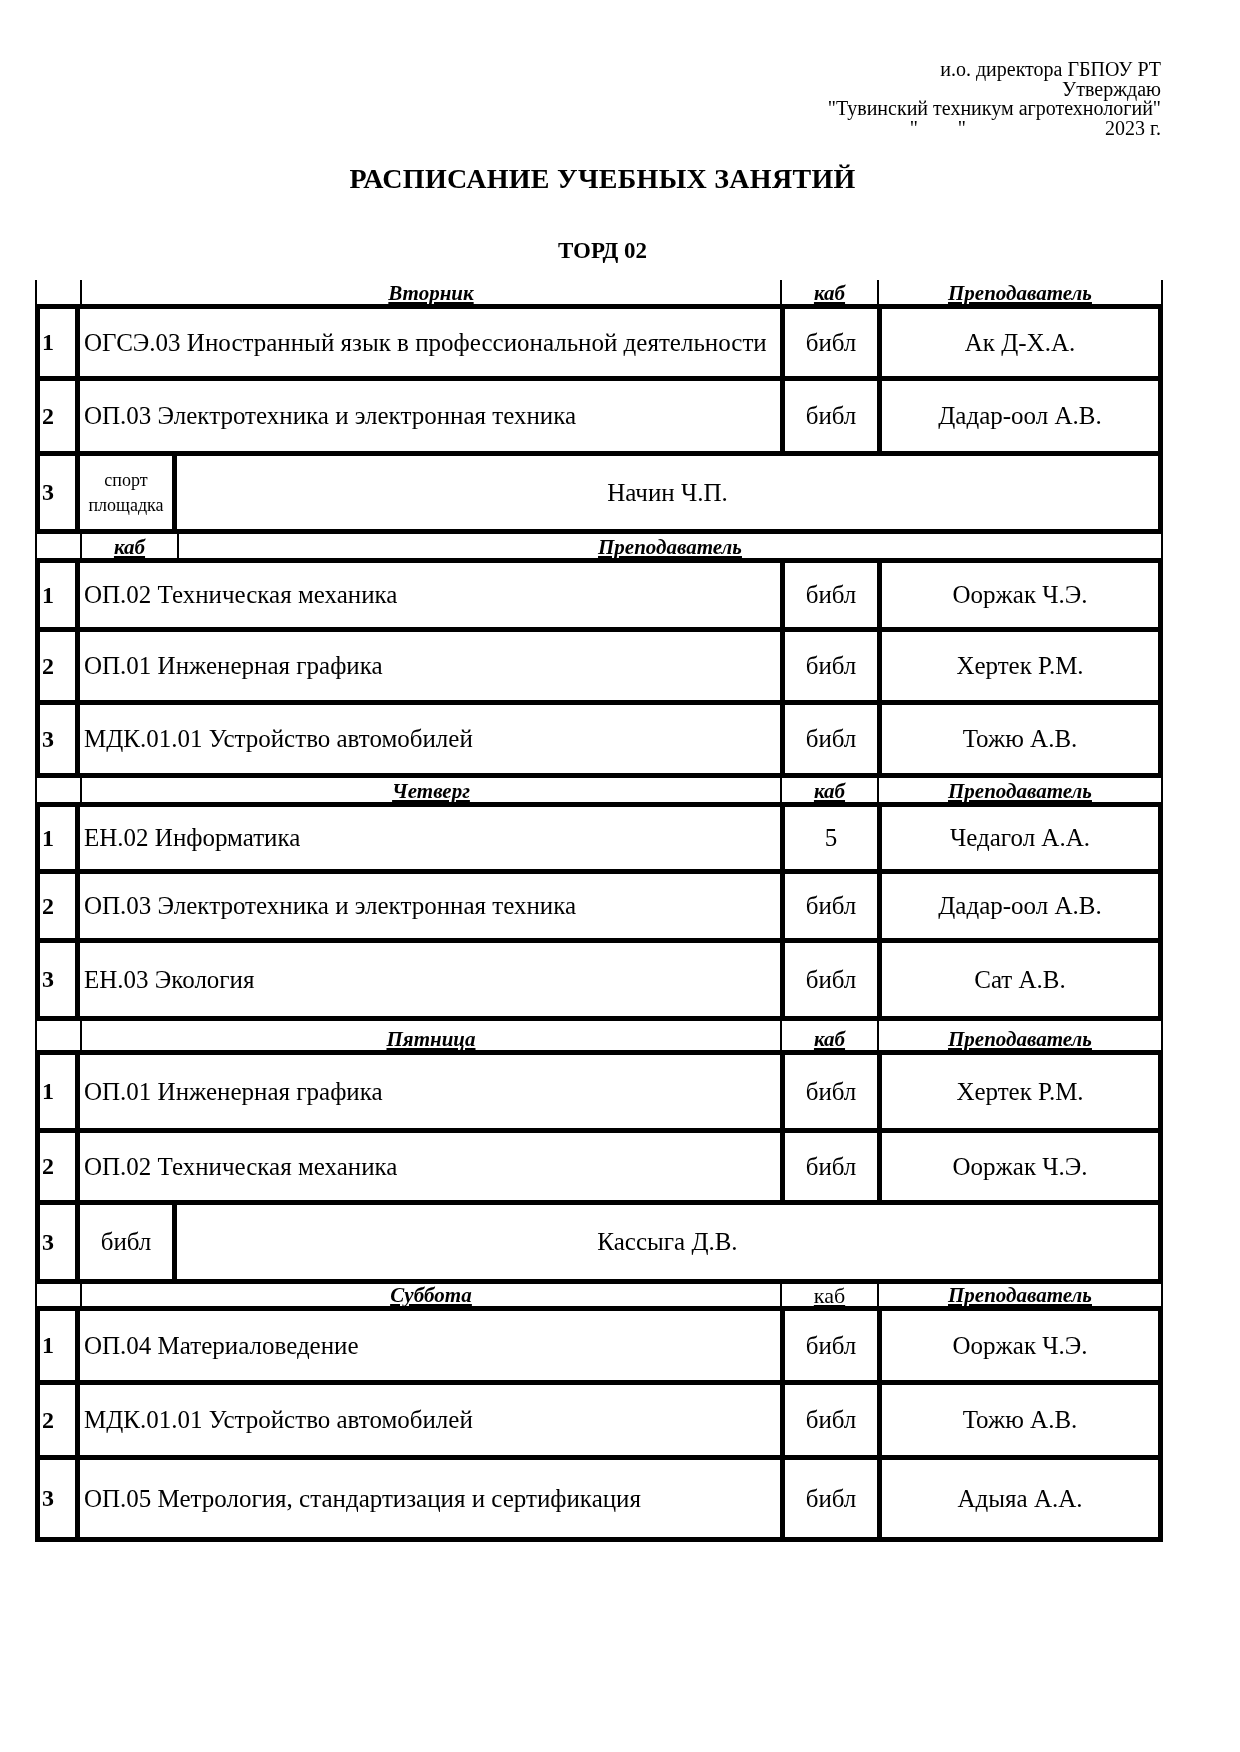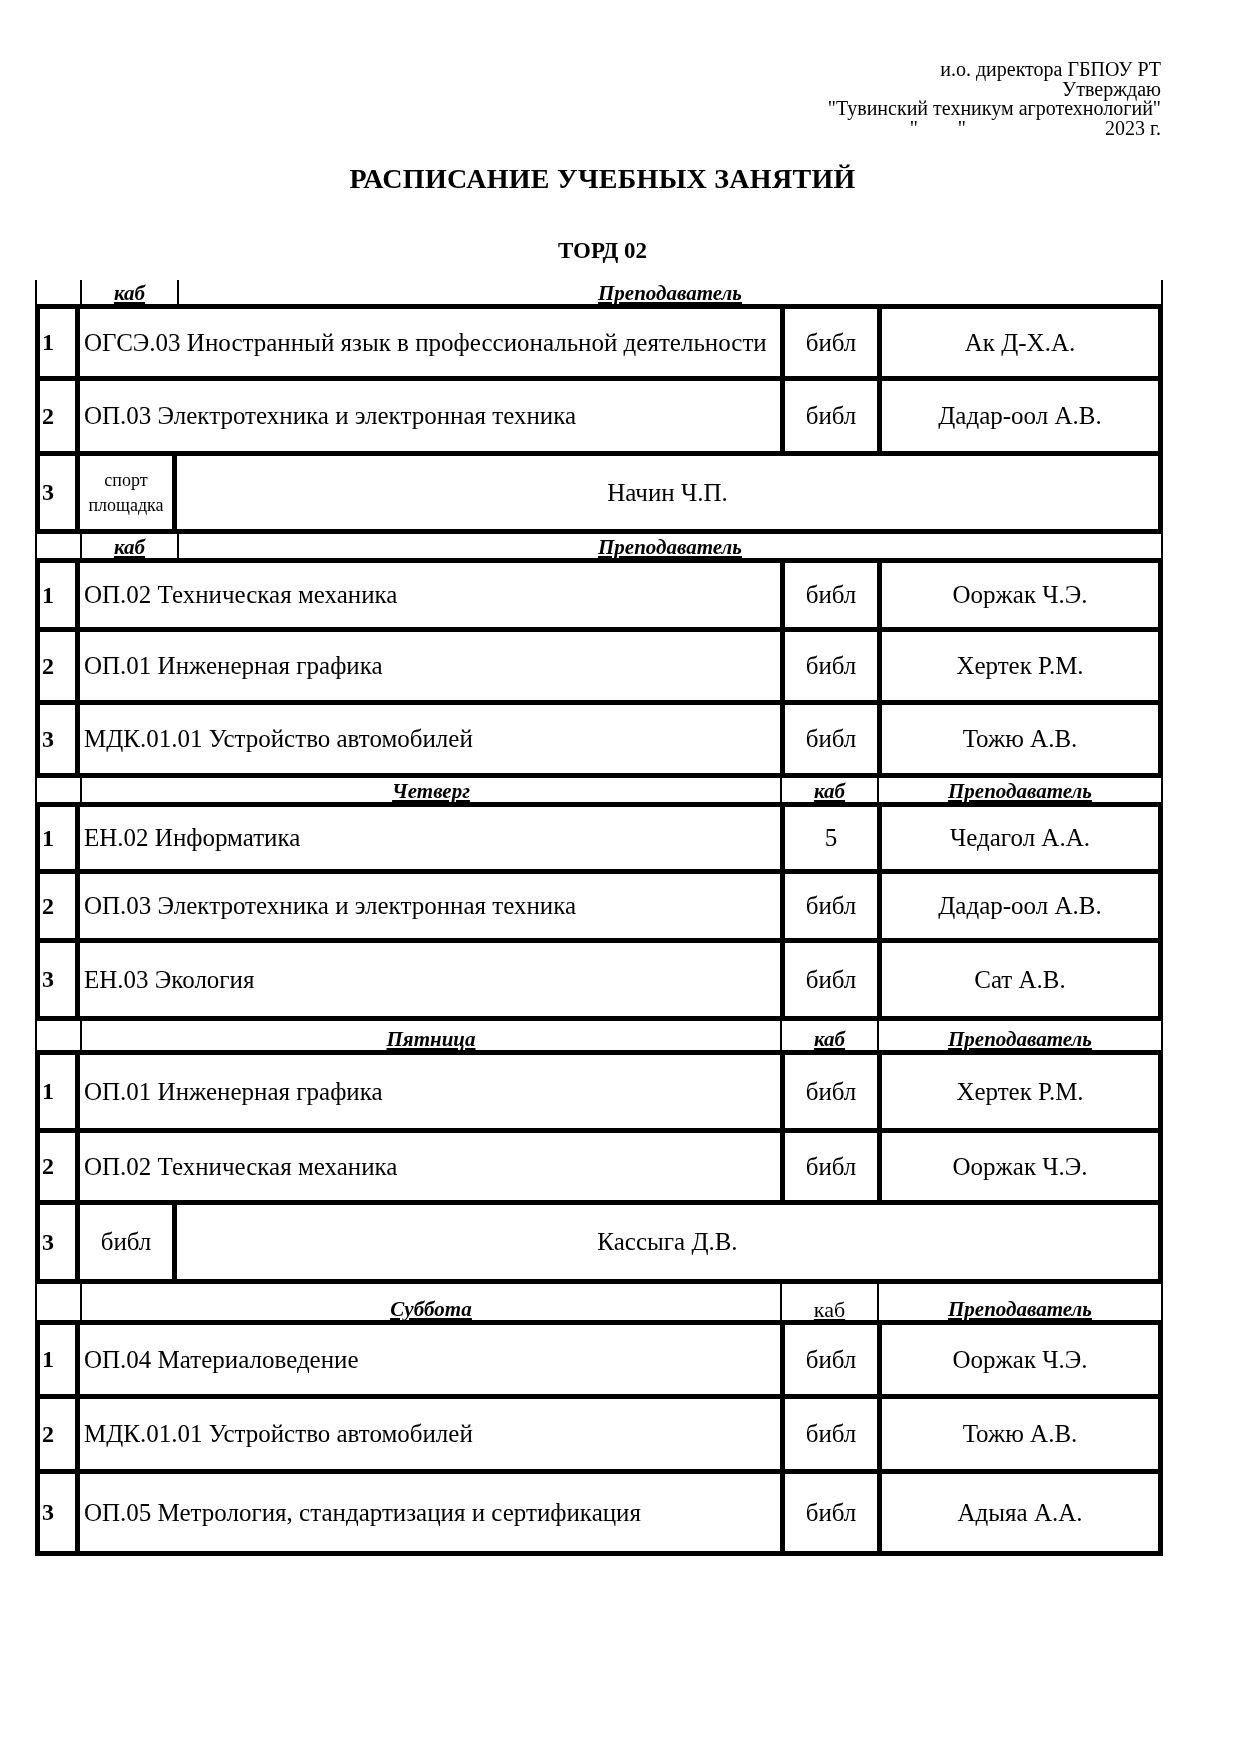--- a/index.html
+++ b/index.html
@@ -67,20 +67,21 @@
     <span class="year">2023 г.</span>
   </div>
 </div>
 
 <div class="title">РАСПИСАНИЕ УЧЕБНЫХ ЗАНЯТИЙ</div>
 <div class="group">ТОРД 02</div>
 
 <div class="sched" id="sched">
     <div class="day-header" style="height: 24px;">
       <div class="h-num"></div>
+      <div class="h-day">Вторник</div>
       <div class="h-room">каб</div>
       <div class="h-teacher">Преподаватель</div>
     </div>
     <div class="block" style="border-bottom: 5px solid rgb(0, 0, 0);">
       <div class="row" style="height: 72px;">
         <div class="c-num">1</div>
         <div class="c-subject">ОГСЭ.03 Иностранный язык в профессиональной деятельности</div>
         <div class="c-room">библ</div>
         <div class="c-teacher">Ак Д-Х.А.</div>
       </div>
@@ -165,21 +166,21 @@
         <div class="c-subject">ОП.02 Техническая механика</div>
         <div class="c-room">библ</div>
         <div class="c-teacher">Ооржак Ч.Э.</div>
       </div>
       <div class="row" style="height: 74px;">
         <div class="c-num">3</div>
         <div class="c-room">библ</div>
         <div class="c-teacher">Кассыга Д.В.</div>
       </div>
     </div>
-    <div class="day-header" style="height: 36px; text-decoration: underline;">
+    <div class="day-header" style="height: 22px; text-decoration: underline;">
       <div class="h-num"></div>
       <div class="h-day">Суббота</div>
       <div class="h-room plain">каб</div>
       <div class="h-teacher">Преподаватель</div>
     </div>
     <div class="block" style="border-bottom: 5px solid rgb(0, 0, 0);">
       <div class="row" style="height: 74px;">
         <div class="c-num">1</div>
         <div class="c-subject">ОП.04 Материаловедение</div>
         <div class="c-room">библ</div>

